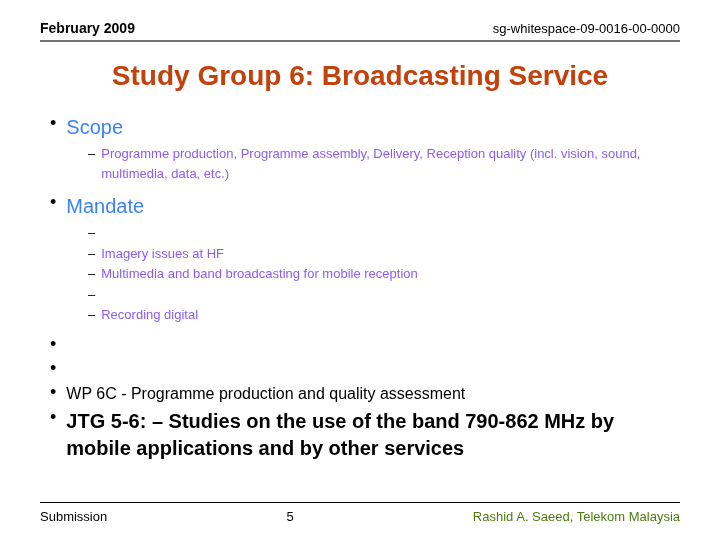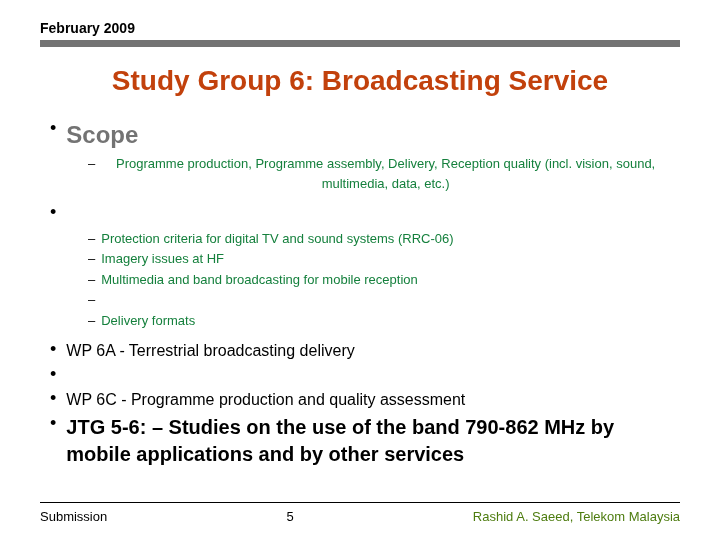--- a/index.html
+++ b/index.html
@@ -15,21 +15,21 @@
       width: 720px;
       height: 540px;
       padding: 20px 40px 20px 40px;
       position: relative;
     }
     .header-row {
       display: flex;
       justify-content: space-between;
       align-items: center;
       margin-bottom: 16px;
-      border-bottom: 7px solid #737373;
+      border-bottom: 2px solid #737373;
       padding-bottom: 4px;
     }
     .header-left {
       font-size: 14px;
       font-weight: bold;
       color: #000;
     }
     .header-right {
       font-size: 13px;
       color: #000;
@@ -52,45 +52,44 @@
       align-items: flex-start;
       margin-bottom: 4px;
     }
     .bullet-dot {
       font-size: 18px;
       margin-right: 10px;
       margin-top: -2px;
       line-height: 1.3;
     }
     .bullet-main-text {
-      font-size: 24px;
-      font-weight: bold;
-      color: #737373;
+      font-size: 20px;
+      font-weight: normal;
+      color: #3b82f6;
       line-height: 1.3;
     }
     .sub-bullets {
       margin-left: 38px;
       margin-bottom: 6px;
     }
     .sub-bullet {
       display: flex;
       align-items: flex-start;
       margin-bottom: 1px;
     }
     .sub-dash {
       font-size: 13px;
       margin-right: 6px;
       color: #000;
       line-height: 1.5;
     }
     .sub-text {
       font-size: 13px;
-      color: #15803d;
+      color: #8b5cf6;
       line-height: 1.5;
-      text-align: center;
     }
     .wp-bullets {
       margin-top: 8px;
     }
     .wp-bullet {
       display: flex;
       align-items: flex-start;
       margin-bottom: 3px;
     }
     .wp-text {
@@ -127,20 +126,21 @@
       color: #4d7c0f;
     }
   </style>
 </head>
 <body>
 
 <div id="slide">
 
   <div class="header-row">
     <span class="header-left">February 2009</span>
+    <span class="header-right">sg-whitespace-09-0016-00-0000</span>
   </div>
 
   <div class="slide-title">Study Group 6: Broadcasting Service</div>
 
   <div class="content">
 
     <div class="bullet-section">
       <div class="bullet-main">
         <span class="bullet-dot">•</span>
         <span class="bullet-main-text">Scope</span>
@@ -149,48 +149,47 @@
         <div class="sub-bullet">
           <span class="sub-dash">–</span>
           <span class="sub-text">Programme production, Programme assembly, Delivery, Reception quality (incl. vision, sound, multimedia, data, etc.)</span>
         </div>
       </div>
     </div>
 
     <div class="bullet-section">
       <div class="bullet-main">
         <span class="bullet-dot">•</span>
+        <span class="bullet-main-text">Mandate</span>
       </div>
       <div class="sub-bullets">
         <div class="sub-bullet">
           <span class="sub-dash">–</span>
-          <span class="sub-text">Protection criteria for digital TV and sound systems (RRC-06)</span>
         </div>
         <div class="sub-bullet">
           <span class="sub-dash">–</span>
           <span class="sub-text">Imagery issues at HF</span>
         </div>
         <div class="sub-bullet">
           <span class="sub-dash">–</span>
           <span class="sub-text">Multimedia and band broadcasting for mobile reception</span>
         </div>
         <div class="sub-bullet">
           <span class="sub-dash">–</span>
         </div>
         <div class="sub-bullet">
           <span class="sub-dash">–</span>
-          <span class="sub-text">Delivery formats</span>
+          <span class="sub-text">Recording digital</span>
         </div>
       </div>
     </div>
 
     <div class="wp-bullets">
       <div class="wp-bullet">
         <span class="bullet-dot">•</span>
-        <span class="wp-text">WP 6A - Terrestrial broadcasting delivery</span>
       </div>
       <div class="wp-bullet">
         <span class="bullet-dot">•</span>
       </div>
       <div class="wp-bullet">
         <span class="bullet-dot">•</span>
         <span class="wp-text">WP 6C - Programme production and quality assessment</span>
       </div>
       <div class="wp-bullet">
         <span class="bullet-dot">•</span>

